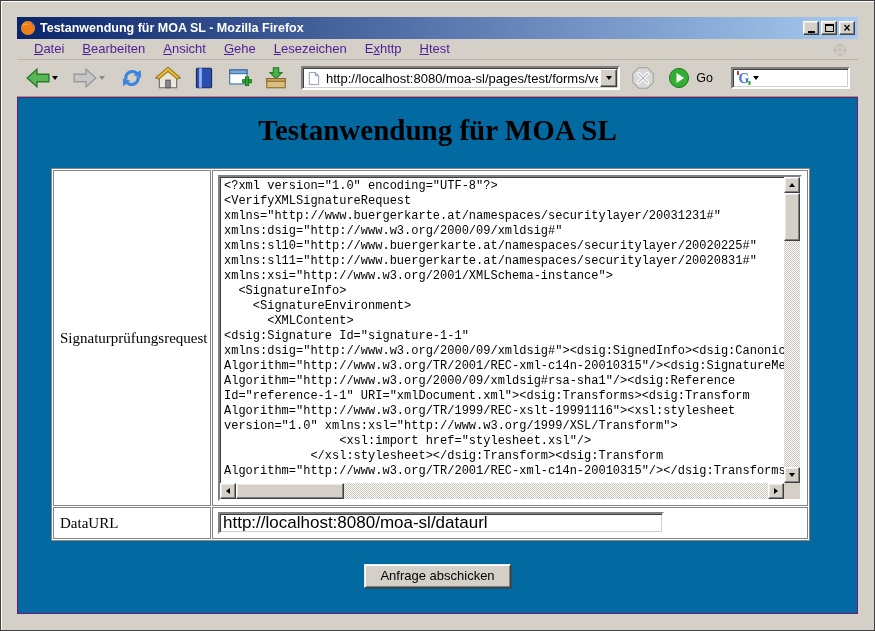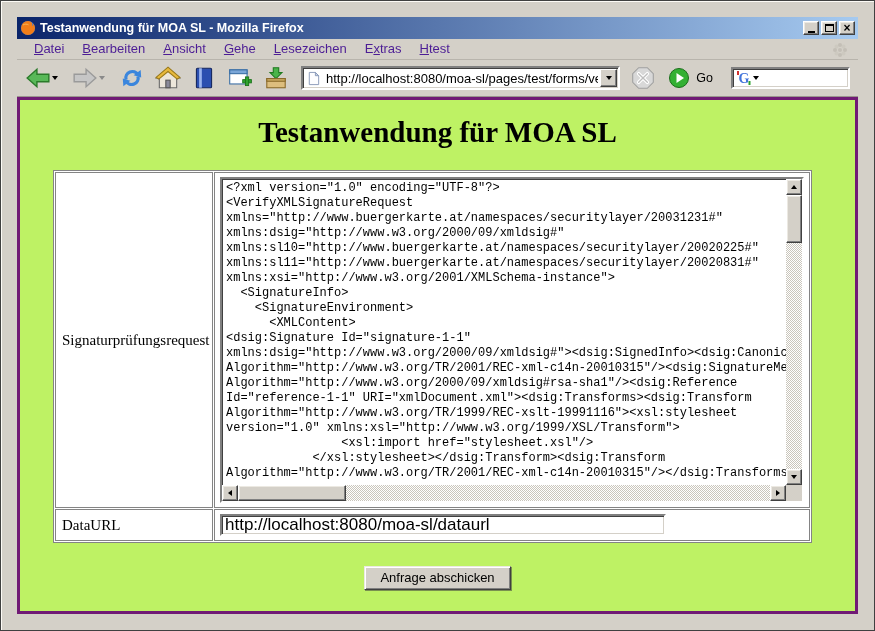--- a/index.html
+++ b/index.html
@@ -48,21 +48,21 @@
   .tri-up{width:0;height:0;border-left:3.5px solid transparent;border-right:3.5px solid transparent;
     border-bottom:4px solid #000;}
   .tri-left{width:0;height:0;border-top:3.5px solid transparent;border-bottom:3.5px solid transparent;
     border-right:4px solid #000;}
   .tri-right{width:0;height:0;border-top:3.5px solid transparent;border-bottom:3.5px solid transparent;
     border-left:4px solid #000;}
   .go-label{font-size:12.5px;margin:0 2px 0 4px;}
   .searchbox{width:132px;height:22px;margin-left:16px;display:flex;align-items:center;padding-left:3px;}
   .search-input{border:none;outline:none;width:86px;font-size:13px;background:transparent;height:15px;}
   
-  .content{flex:1;background:#bef264;border:3px solid #701a75;overflow:hidden;
+  .content{flex:1;background:#0369a1;border:1px solid #701a75;overflow:hidden;
     font-family:"Liberation Serif",serif;color:#000;}
   h1.page-title{font-size:29px;font-weight:bold;text-align:center;margin:16px 0 0;
     font-family:"Liberation Serif",serif;}
   p.subtitle{font-size:16px;text-align:center;margin:18px 0 0;}
   table.form-table{border-collapse:separate;border-spacing:1px;border:1px solid #848484;
     margin:21px 0 0 33px;background:#fff;}
   td{border:1px solid #848484;font-size:15px;}
   td.lbl{width:158px;padding-left:6px;vertical-align:middle;}
   td.fld{padding:4px 5px;}
   
@@ -124,21 +124,21 @@
         </span>
     </span>
   </div>
 
   <div class="menubar">
     <span class="menu-item"><span></span><span class="akey">D</span><span>atei</span></span>
     <span class="menu-item"><span></span><span class="akey">B</span><span>earbeiten</span></span>
     <span class="menu-item"><span></span><span class="akey">A</span><span>nsicht</span></span>
     <span class="menu-item"><span></span><span class="akey">G</span><span>ehe</span></span>
     <span class="menu-item"><span></span><span class="akey">L</span><span>esezeichen</span></span>
-    <span class="menu-item"><span>E</span><span class="akey">x</span><span>tras</span></span>
+    <span class="menu-item"><span>E</span><span class="akey">x</span><span>http</span></span>
     <span class="menu-item"><span></span><span class="akey">H</span><span>test</span></span>
     <span class="throbber">
         <span class="dots"></span>
       </span>
   </div>
 
   <div class="toolbar">
     <span class="tb-icon">
       <svg viewBox="0 0 24 24" width="26" height="26">
           <polygon points="2,12 11,4 11,8.5 22,8.5 22,15.5 11,15.5 11,20" fill="#58b858" stroke="#2a7a2a" stroke-width="1.3"></polygon>

